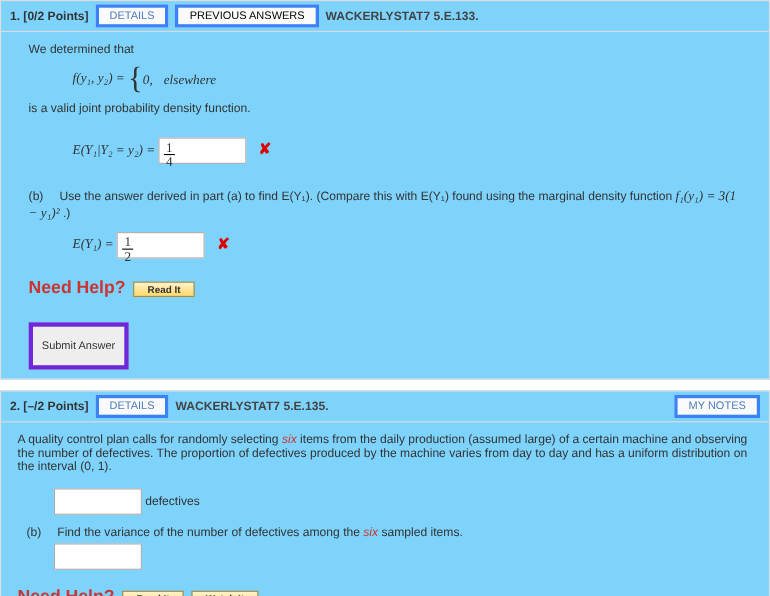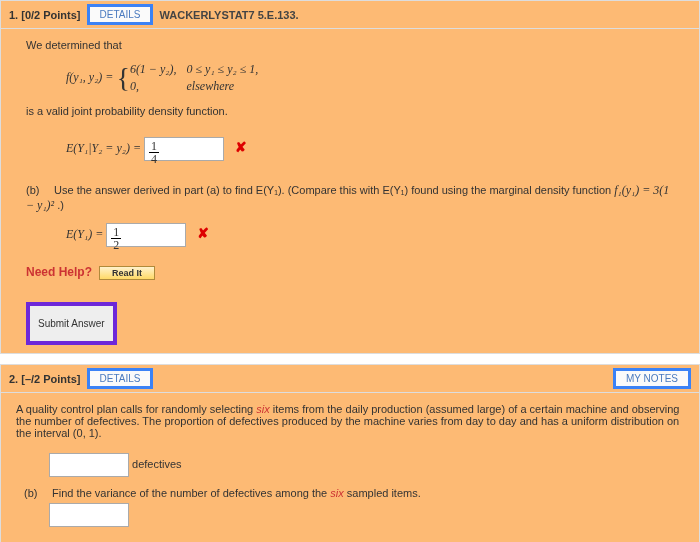--- a/index.html
+++ b/index.html
@@ -7,21 +7,21 @@
     padding: 0;
     font-family: Arial, Helvetica, sans-serif;
     font-size: 11px;
     color: #333;
     background: #fff;
     width: 700px;
   }
   .question-block {
     border: 1px solid #ddd;
     margin: 0 0 10px 0;
-    background: #fdba74;
+    background: #7dd3fc;
   }
   .q-header {
     display: flex;
     align-items: center;
     padding: 3px 8px;
     border-bottom: 1px solid #ddd;
     gap: 6px;
   }
   .points {
     font-weight: bold;
@@ -104,21 +104,21 @@
   .wrong-x {
     color: #d00;
     font-weight: bold;
     font-size: 14px;
     margin-left: 8px;
     font-style: normal;
   }
   .need-help {
     color: #c33;
     font-weight: bold;
-    font-size: 12px;
+    font-size: 16px;
     margin: 12px 0 4px 0;
   }
   .help-btn {
     display: inline-block;
     border: 1px solid #b08a3a;
     background: linear-gradient(#fff2cc, #ffd966);
     padding: 1px 12px;
     font-size: 9px;
     font-weight: bold;
     color: #333;
@@ -137,34 +137,31 @@
   .red-num { color: #c33; font-style: italic; }
   .spacer { height: 10px; }
 </style>
 </head>
 <body>
 
 <div class="question-block">
   <div class="q-header">
     <span class="points">1. [0/2 Points]</span>
     <button class="btn btn-details">DETAILS</button>
+    <button class="btn">PREVIOUS ANSWERS</button>
     <span class="assign">WACKERLYSTAT7 5.E.133.</span>
   </div>
   <div class="q-body">
     <div>We determined that</div>
     <div class="spacer"></div>
     <div class="indent formula">
       <span>f(y₁, y₂) = </span>
       <span class="piecewise">
         <span class="brace">{</span>
         <span class="piece-rows">
-          <span class="piece-row">
-            <span class="piece-cell">6(1 − y₂),</span>
-            <span class="piece-cell">0 ≤ y₁ ≤ y₂ ≤ 1,</span>
-          </span>
           <span class="piece-row">
             <span class="piece-cell">0,</span>
             <span class="piece-cell">elsewhere</span>
           </span>
         </span>
       </span>
     </div>
     <div class="spacer"></div>
     <div>is a valid joint probability density function.</div>
     <div class="spacer"></div>
@@ -206,20 +203,21 @@
     </div>
     <div style="height:14px"></div>
     <span class="submit-btn">Submit Answer</span>
   </div>
 </div>
 
 <div class="question-block">
   <div class="q-header">
     <span class="points">2. [–/2 Points]</span>
     <button class="btn btn-details">DETAILS</button>
+    <span class="assign">WACKERLYSTAT7 5.E.135.</span>
     <button class="btn mynotes">MY NOTES</button>
   </div>
   <div class="q-body" style="padding-left:15px;padding-right:8px;">
     <div>
       <span>A quality control plan calls for randomly selecting </span><span class="red-num">six</span><span> items from the daily production (assumed large) of a certain machine and observing the number of defectives. The proportion of defectives produced by the machine varies from day to day and has a uniform distribution on the interval (0, 1).</span>
     </div>
     <div class="spacer"></div>
     <div style="padding-left:33px; margin-top:4px;">
       <input class="answer-box" style="width: 70px;">
       <span>defectives</span>

